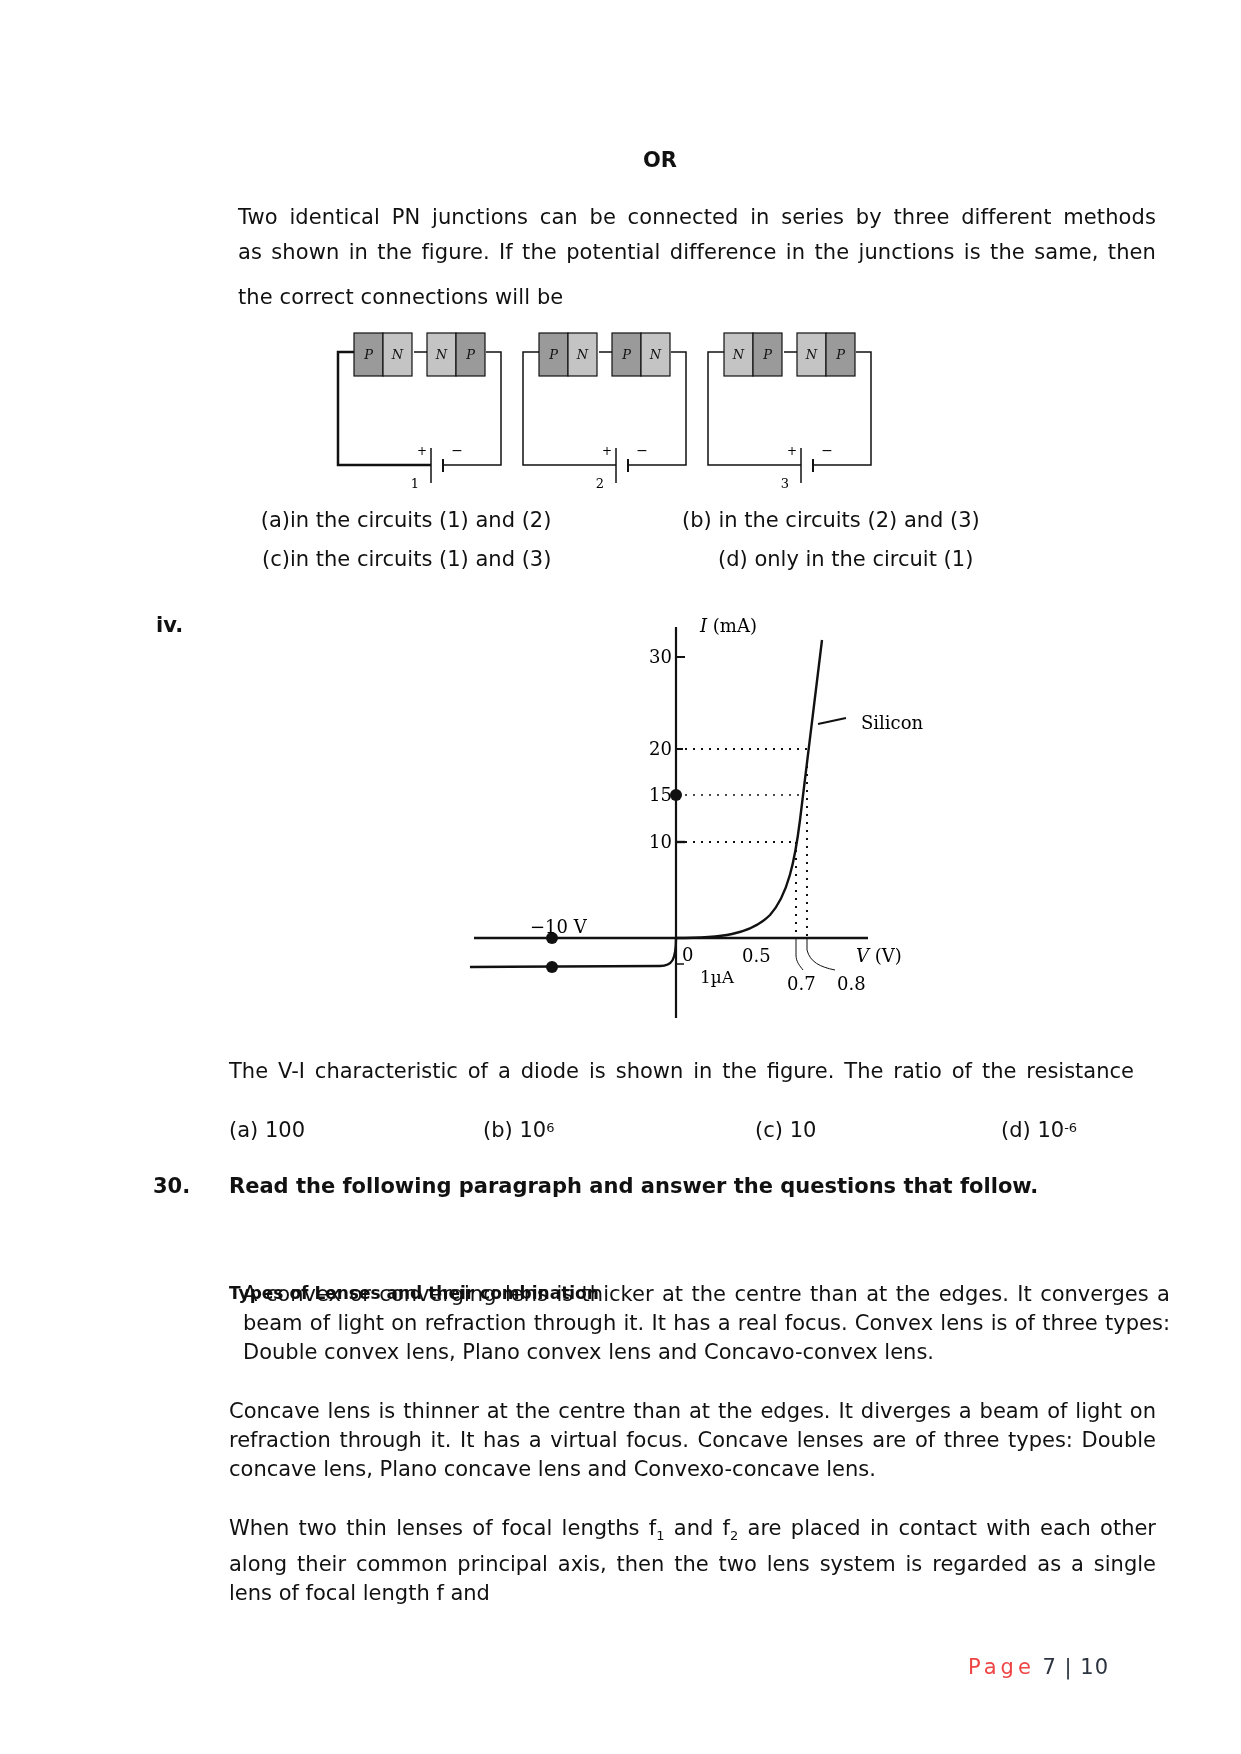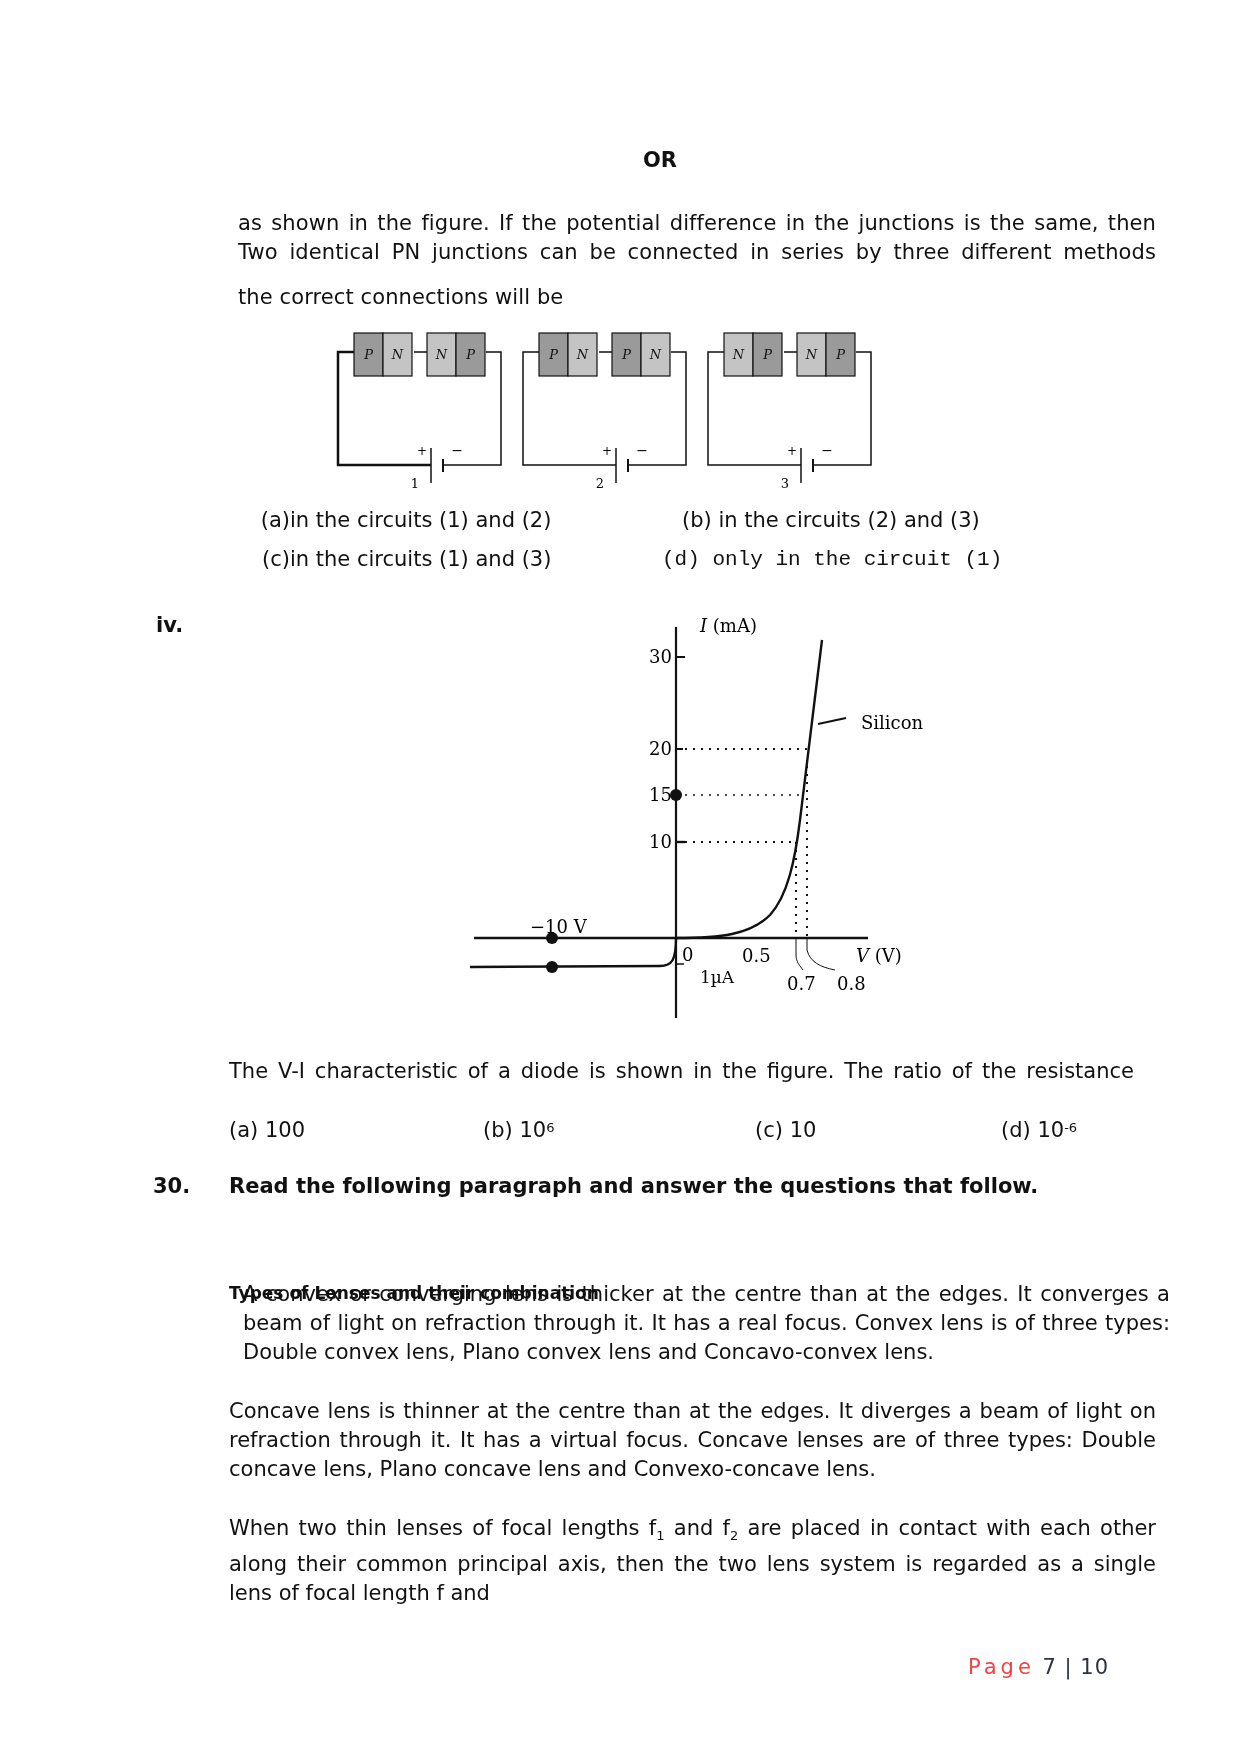--- a/index.html
+++ b/index.html
@@ -19,22 +19,22 @@
   .footer .pg { color:#ef4444; letter-spacing:4px; }
   .footer .num { color:#2c3440; }
   svg text { font-family:"DejaVu Serif", serif; }
 </style>
 </head>
 <body>
 
 <div class="abs or">OR</div>
 
 <div class="abs txt just" style="left:238px; top:203px; width:918px;">
+  <div style="text-align-last:justify;">Two identical PN junctions can be connected in series by three different methods</div>
   <div style="text-align-last:justify; margin-top:6px;">as shown in the figure. If the potential difference in the junctions is the same, then</div>
-  <div style="text-align-last:justify;">Two identical PN junctions can be connected in series by three different methods</div>
   <div style="margin-top:16px;">the correct connections will be</div>
 </div>
 
 <svg class="abs" style="left:330px; top:325px;" width="560" height="170" viewBox="0 0 560 170">
   <g id="circuits">
       <polyline points="24,27 8,27 8,140 101,140" fill="none" stroke="#111" stroke-width="2.5"></polyline>
       <polyline points="156,27 171,27 171,140 113,140" fill="none" stroke="#111" stroke-width="1.5"></polyline>
       <line x1="84" y1="27" x2="97" y2="27" stroke="#111" stroke-width="1.5"></line>
       <rect x="24" y="8" width="29" height="43" fill="#9a9a9a" stroke="#111" stroke-width="1.2"></rect>
       <text x="38.5" y="34" font-size="13" text-anchor="middle" font-style="italic" font-family="&quot;DejaVu Sans&quot;, sans-serif" fill="#111">P</text>
@@ -86,21 +86,21 @@
 
 <div class="abs opt" style="left:238px; top:506px;">
   <span class="lbl">(a)</span><span>in the circuits (1) and (2)</span>
 </div>
 <div class="abs opt" style="left:682px; top:506px;">
   <span>(b)</span> <span>in the circuits (2) and (3)</span>
 </div>
 <div class="abs opt" style="left:238px; top:545px;">
   <span class="lbl">(c)</span><span>in the circuits (1) and (3)</span>
 </div>
-<div class="abs opt" style="left:662px; top:545px;font-family:Liberation Mono, monospace;">
+<div class="abs opt" style="left:718px; top:545px;">
   <span>(d)</span> <span>only in the circuit (1)</span>
 </div>
 
 <div class="abs bold" style="left:156px; top:613px; font-size:21px;">iv.</div>
 
 <svg class="abs" style="left:460px; top:600px;" width="480" height="440" viewBox="460 600 480 440">
 
   <line x1="676" y1="627" x2="676" y2="1018" stroke="#111" stroke-width="2.2"></line>
   <line x1="474" y1="938" x2="868" y2="938" stroke="#111" stroke-width="2.4"></line>
 

